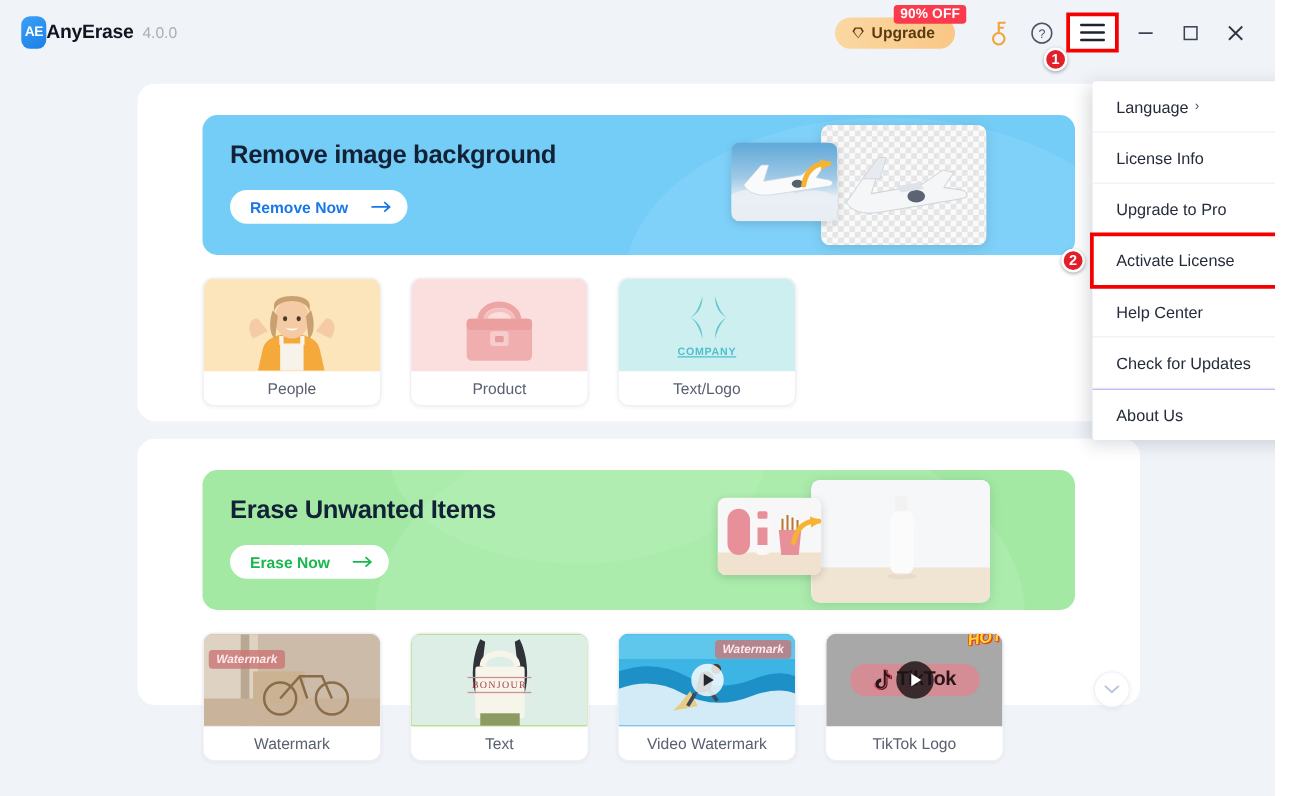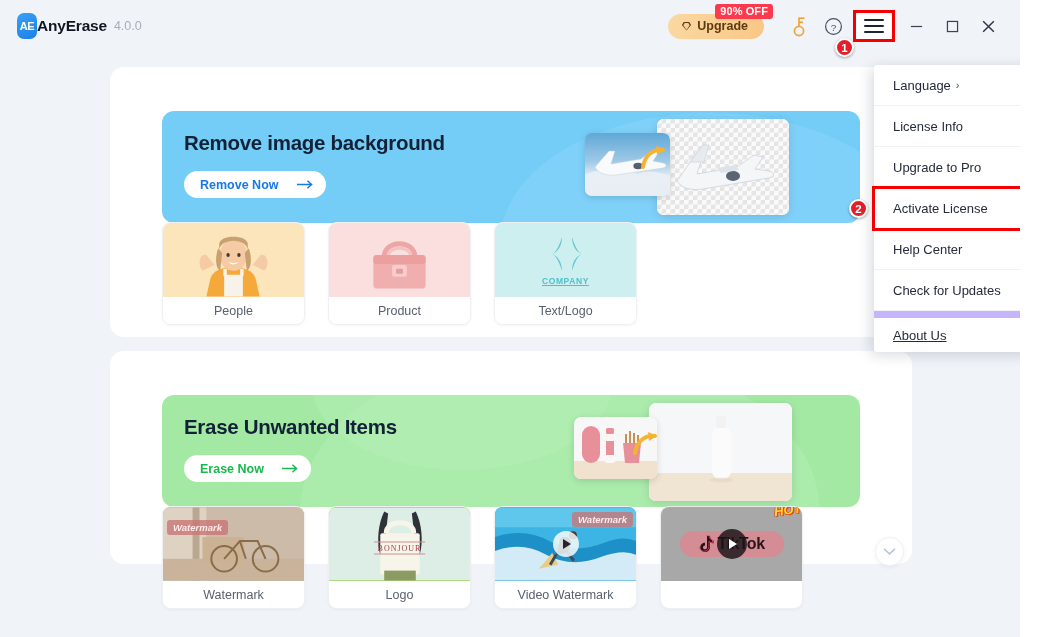--- a/index.html
+++ b/index.html
@@ -94,21 +94,21 @@
   
   .content { position: absolute; top: 52px; left: 0; width: 1020px; bottom: 0; padding: 0; }
   .panel {
     position: absolute; left: 110px; width: 802px;
     background: #fff; border-radius: 14px;
   }
   #panel-1 { top: 15px; height: 270px; }
   #panel-2 { top: 299px; height: 213px; border-radius: 14px; }
 
   .banner {
-    position: absolute; left: 52px; top: 44px; width: 698px; height: 112px;
+    position: absolute; left: 52px; top: 25px; width: 698px; height: 112px;
     border-radius: 12px; overflow: hidden;
   }
   .banner.blue { background: #74cdf7; }
   .banner.green { background: #a3e9a4; }
   .banner .swirl {
     position: absolute; border-radius: 50%; opacity: .45;
   }
   .banner.blue .s1 { right: -60px; bottom: -150px; width: 420px; height: 260px; background: #8ed7fa; }
   .banner.green .s1 { right: 40px; bottom: -170px; width: 520px; height: 330px; background: #b6efb5; }
   .banner.green .s2 { left: 150px; top: -95px; width: 300px; height: 170px; background: #b6efb5; }
@@ -234,21 +234,21 @@
     background: #fff; border-radius: 3px;
     box-shadow: -3px 3px 14px rgba(25,35,60,.17);
     z-index: 60; overflow: visible;
   }
   .menu-item {
     height: 41px; display: flex; align-items: center;
     padding-left: 19px; font-size: 13px; color: #252b3a;
     border-bottom: 1px solid #f0f1f4; cursor: pointer; position: relative;
   }
   .menu-item:last-child { border-bottom: none; }
-  .menu-item.sep-top { border-top: 7px solid #c4b5fd; text-decoration: underline; }
+  .menu-item.sep-top { border-top: 1px solid #c4b5fd; }
   .menu-item .chev-r { margin-left: 5px; font-size: 11px; color: #4a5163; }
   .menu-item.highlighted {
     outline: 3px solid #f40000; outline-offset: -1px; z-index: 5;
     background: #fff;
   }
 </style>
 </head>
 <body>
 
 <div id="outer-wrap">
@@ -485,21 +485,21 @@
             <svg viewBox="0 0 143 74" style="width:100%;height:100%;">
               <rect width="143" height="74" fill="#dceee6"></rect>
               <path d="M60 6 C58 22 56 38 60 48 L52 48 C48 34 50 16 56 4 Z" fill="#2f3338"></path>
               <path d="M84 6 C86 22 88 38 84 48 L92 48 C96 34 94 16 88 4 Z" fill="#2f3338"></path>
               <rect x="52" y="26" width="40" height="42" rx="2" fill="#f7f4ea"></rect>
               <path d="M58 26 C58 12 86 12 86 26" stroke="#f7f4ea" stroke-width="5" fill="none"></path>
               <rect x="56" y="64" width="32" height="10" fill="#8b9b62"></rect>
             </svg>
             <div class="bonjour-box">BONJOUR</div>
           </div>
-          <div class="card-label">Logo</div>
+          <div class="card-label">Text</div>
         </div>
 
         <div class="card">
           <div class="card-thumb th-video">
             <svg viewBox="0 0 143 74" style="width:100%;height:100%;">
               <rect width="143" height="74" fill="#3cb4e4"></rect>
               <rect y="0" width="143" height="20" fill="#5fc6ec"></rect>
               <path d="M0 30 Q30 20 55 34 Q80 48 110 36 Q130 28 143 34 L143 74 L0 74 Z" fill="#1e90c8"></path>
               <path d="M0 44 Q28 34 52 48 Q78 62 108 50 Q130 42 143 48 L143 74 L0 74 Z" fill="#f2fbfe" opacity=".85"></path>
               <path d="M58 46 L50 56 L44 62 L64 58 Z" fill="#eacb84"></path>
@@ -522,20 +522,21 @@
                 <path d="M9 1 H12 C12 4 14 5.4 15.5 5.6 V8.3 C13.8 8.2 12.6 7.6 12 7 V12 C12 15 9.6 17 7 17 C4.4 17 2.3 15 2.3 12.4 C2.3 9.8 4.4 7.8 7 7.8 V10.5 C5.9 10.5 5 11.3 5 12.4 C5 13.5 5.9 14.3 7 14.3 C8.1 14.3 9 13.5 9 12.4 Z" fill="#2b1418"></path>
                 <path d="M8 0.3 H11 C11 3.3 13 4.7 14.5 4.9 V7.6 C12.8 7.5 11.6 6.9 11 6.3 V11.3 C11 14.3 8.6 16.3 6 16.3 C3.4 16.3 1.3 14.3 1.3 11.7" fill="none" stroke="#ea4a6a" stroke-width="1" opacity=".8"></path>
               </svg>
               <span class="tt-word">TikTok</span>
             </div>
             <div class="play-btn dark">
                   <div class="play-tri"></div>
                 </div>
             <div class="hot-badge">HOT!</div>
           </div>
+          <div class="card-label">TikTok Logo</div>
         </div>
       </div>
 
       <div class="expander">
         <svg width="13" height="9" viewBox="0 0 14 9">
           <path d="M1 1.5 L7 7 L13 1.5" stroke="#b9c4d6" stroke-width="1.7" fill="none"></path>
         </svg>
       </div>
     </div>
   </div>

